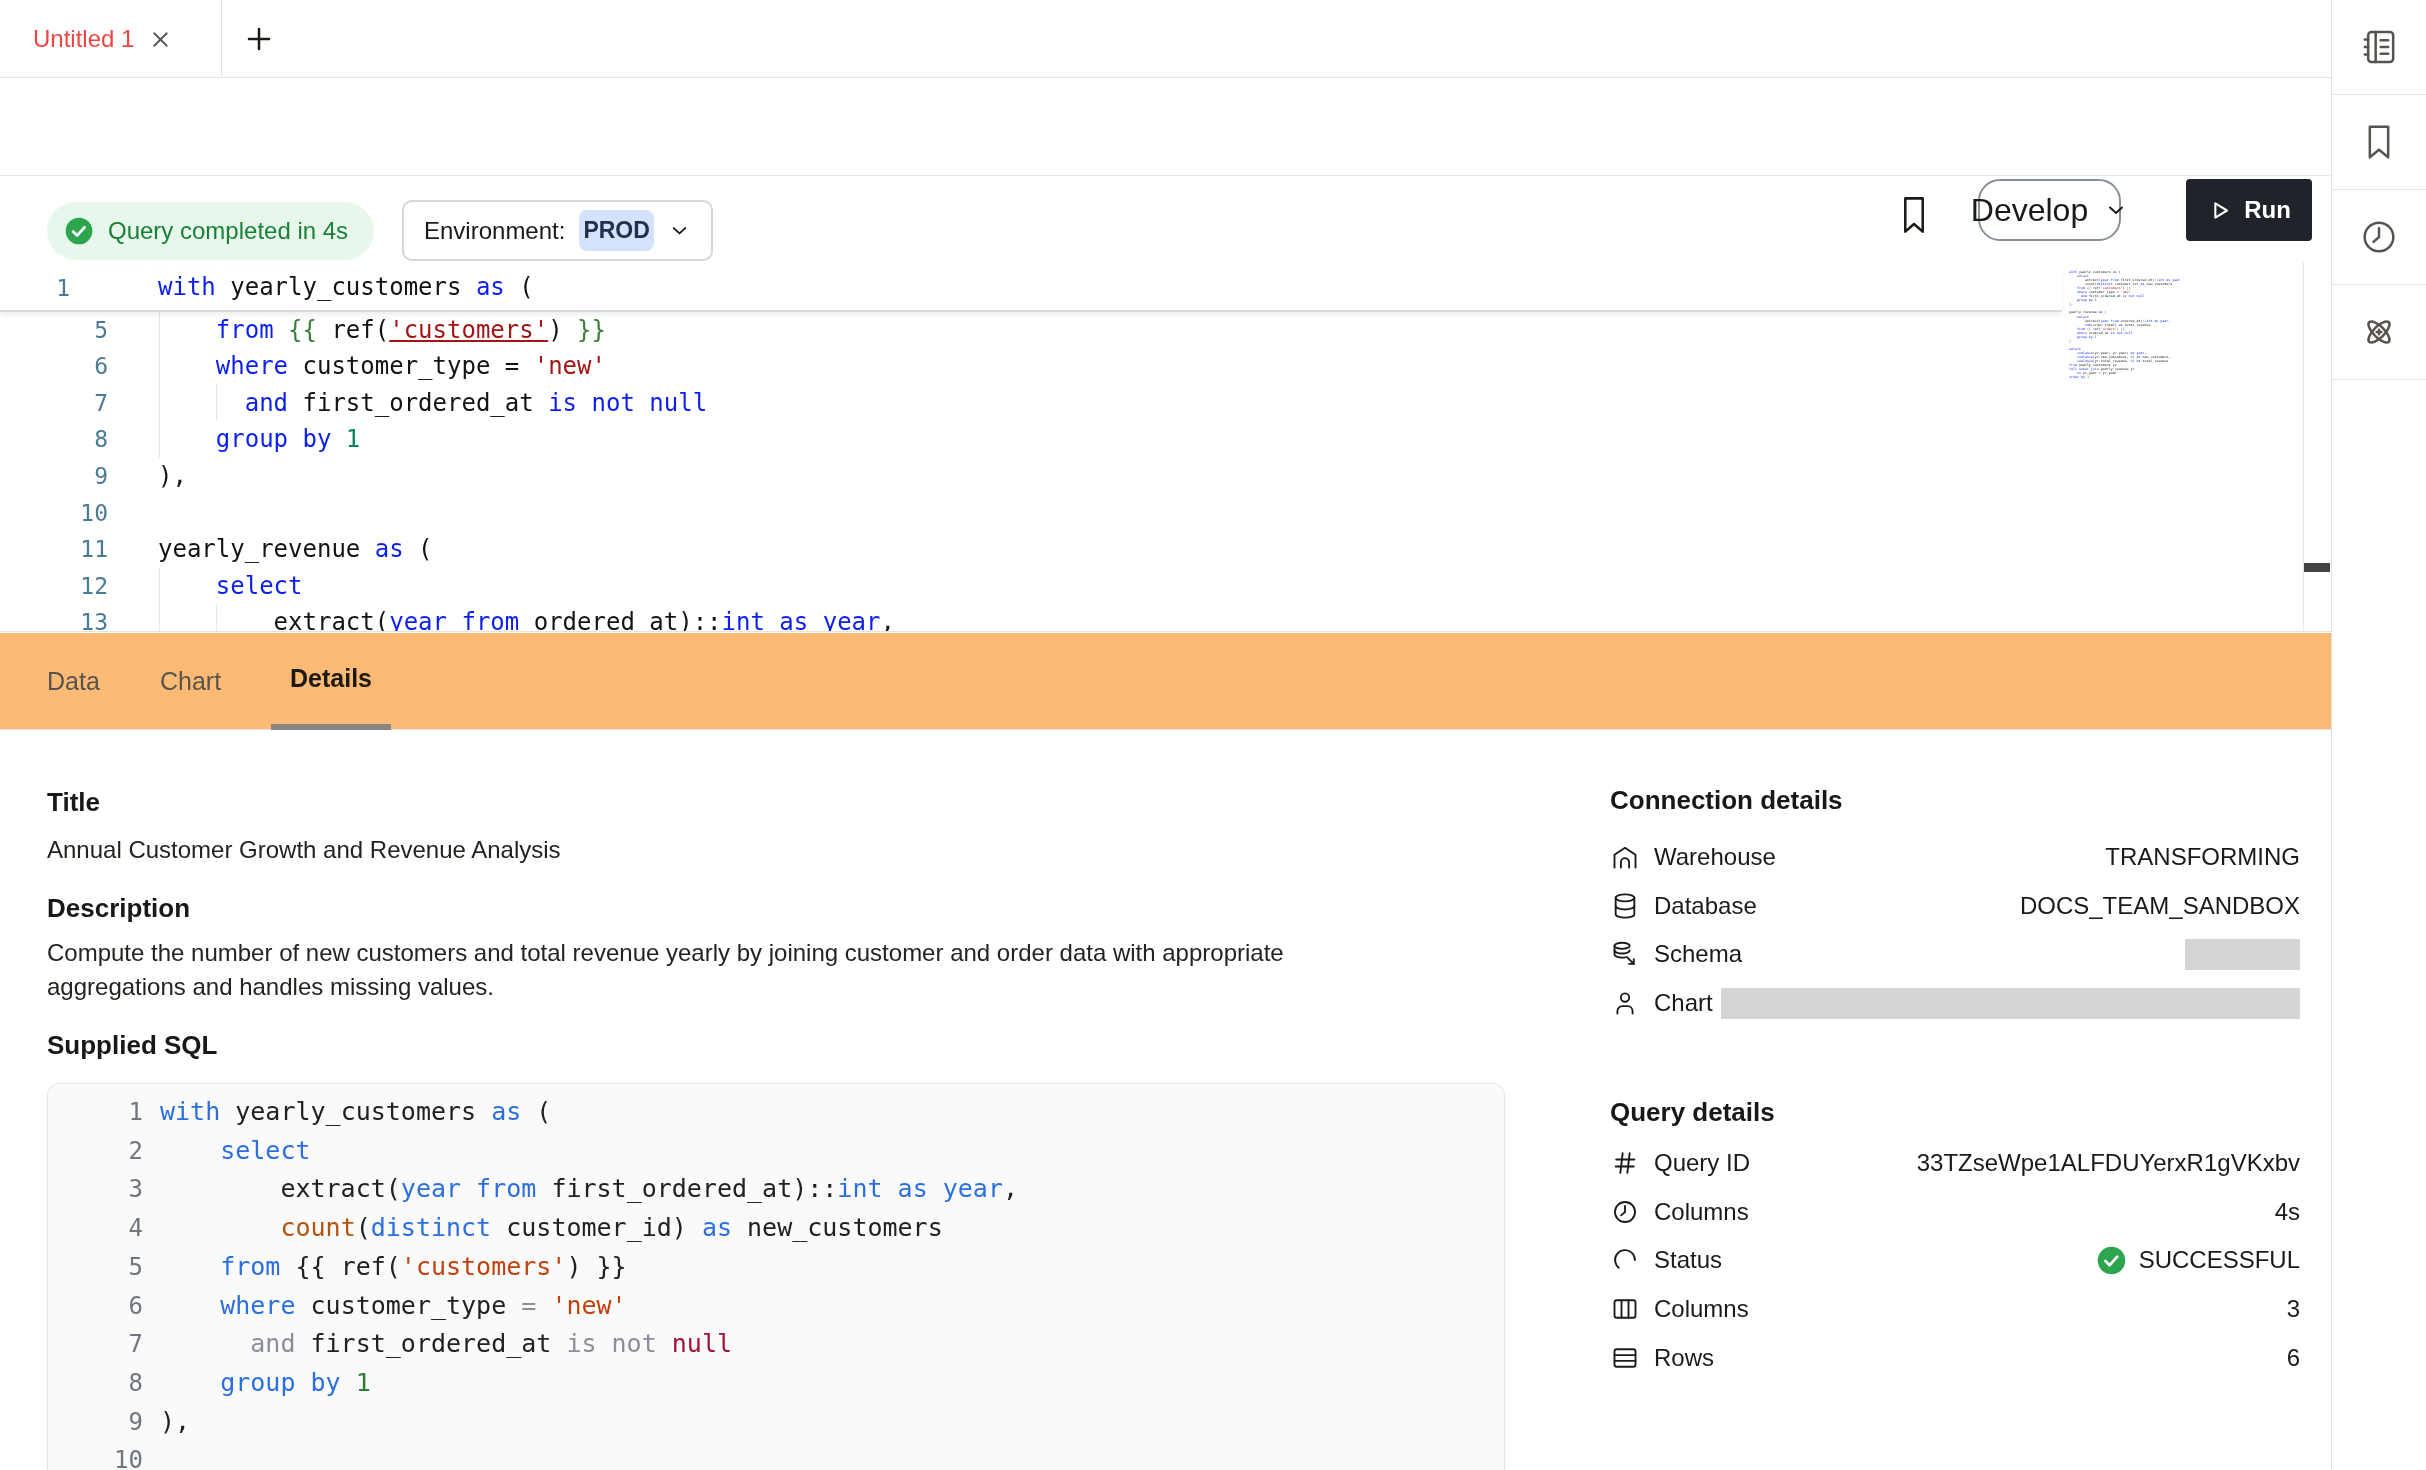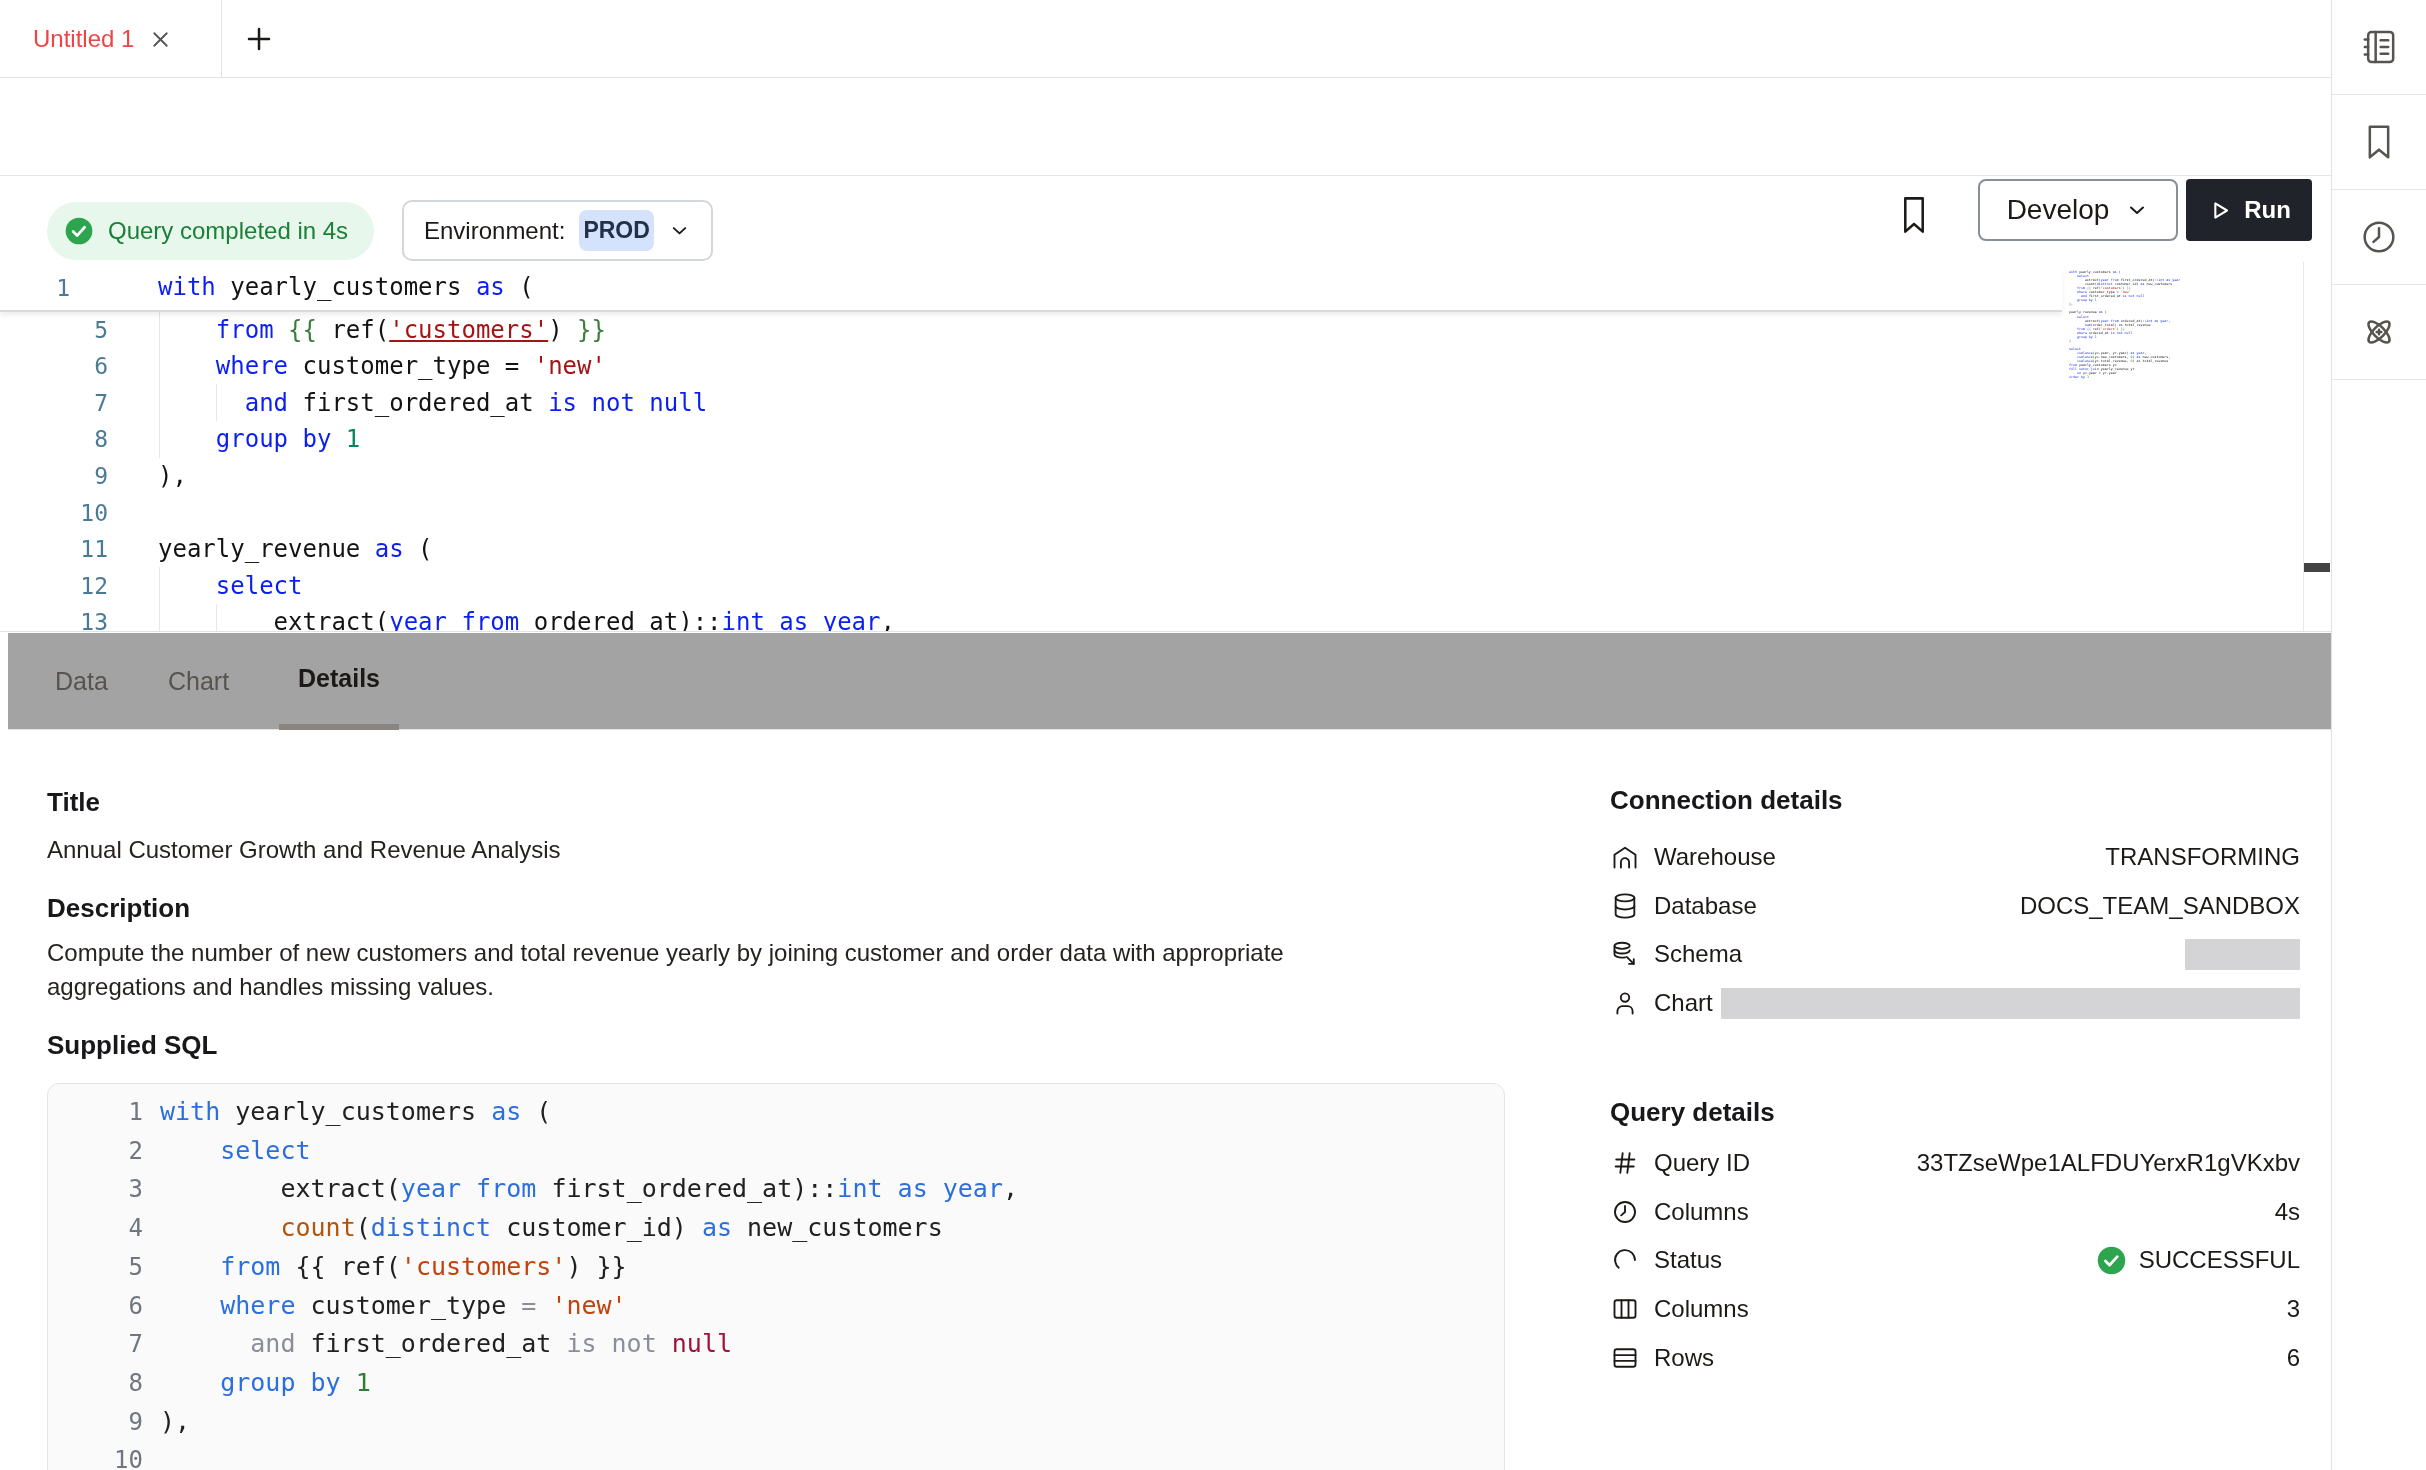--- a/index.html
+++ b/index.html
@@ -13,22 +13,22 @@
   
   #tab-bar { left:0; top:0; width:2331px; height:78px; border-bottom:1px solid #e5e3e0; background:#fff; }
   #editor-tab { position:absolute; left:0; top:0; height:78px; width:221px; display:flex; align-items:center; padding-left:33px; gap:14px; }
   #editor-tab .tab-title { color:#ef4444; font-size:24px; }
   .tab-divider { position:absolute; left:221px; top:0; height:78px; width:1px; background:#e5e3e0; }
   #new-tab-btn { position:absolute; left:232px; top:0; width:54px; height:78px; display:flex; align-items:center; justify-content:center; }
 
   
   #toolbar { left:0; top:79px; width:2331px; height:97px; border-bottom:1px solid #e8e6e3; background:#fff; }
   #bookmark-btn { position:absolute; left:1890px; top:110px; width:48px; height:52px; display:flex; align-items:center; justify-content:center; }
-  #develop-btn { position:absolute; left:1978px; top:100px; width:200px; height:62px; border:2px solid #878f98; border-radius:8px; background:#fff;
-    display:flex; align-items:center; justify-content:center; gap:16px; font-size:28px; color:#1c1917; }
+  #develop-btn { position:absolute; left:1978px; top:100px; width:143px; height:62px; border:2px solid #878f98; border-radius:22px; background:#fff;
+    display:flex; align-items:center; justify-content:center; gap:16px; font-size:32px; color:#1c1917; }
   #run-btn { position:absolute; left:2186px; top:100px; width:126px; height:62px; background:#20242a; border-radius:4px;
     display:flex; align-items:center; justify-content:center; gap:12px; color:#fff; font-size:24px; font-weight:600; }
 
   
   #status-badge { left:47px; top:202px; height:58px; border-radius:29px; background:#e7f7ec;
     display:flex; align-items:center; gap:13px; padding:0 26px 0 16px; }
   #status-badge .badge-text { color:#1a7f37; font-size:24px; font-weight:500; }
   #env-select { left:402px; top:200px; height:61px; border:2px solid #d3d6da; border-radius:10px; background:#fff;
     display:flex; align-items:center; gap:14px; padding:0 20px; }
   #env-select .env-label { font-size:24px; color:#1c1917; }
@@ -52,21 +52,21 @@
   .code-editor .t-link { color:#a31515; text-decoration:underline; }
   .code-editor .t-jinja { color:#3c7d3c; }
   .code-editor .t-num { color:#098658; }
   
   #minimap { left:2069px; top:270px; width:112px; height:112px; overflow:hidden; }
   #minimap .mm-line { white-space:pre; font-size:3.3px; line-height:4.05px; font-family:"DejaVu Sans Mono", monospace; }
   #scroll-track { left:2303px; top:262px; width:28px; height:370px; border-left:1px solid #e8e8e8; }
   #scroll-thumb { left:2304px; top:563px; width:26px; height:9px; background:#434343; }
 
   
-  #results-tabs { left:0; top:633px; width:2331px; height:97px; border-bottom:1px solid #e5e3e0; background:#a3a3a3;margin-left:8px; }
+  #results-tabs { left:0; top:633px; width:2331px; height:97px; border-bottom:1px solid #e5e3e0; background:#fdba74; }
   .result-tab { position:absolute; top:0; height:97px; display:flex; align-items:center; font-size:25px; color:#57534e; }
   .result-tab.active { color:#1c1917; font-weight:600; border-bottom:6px solid #8a8580; }
 
   
   .h3 { font-size:26px; font-weight:700; color:#18181b; }
   .body-text { font-size:24px; color:#26221f; }
   #title-heading { left:47px; top:787px; }
   #title-value { left:47px; top:836px; }
   #desc-heading { left:47px; top:893px; }
   #desc-value { left:47px; top:936px; width:1240px; line-height:34px; }

